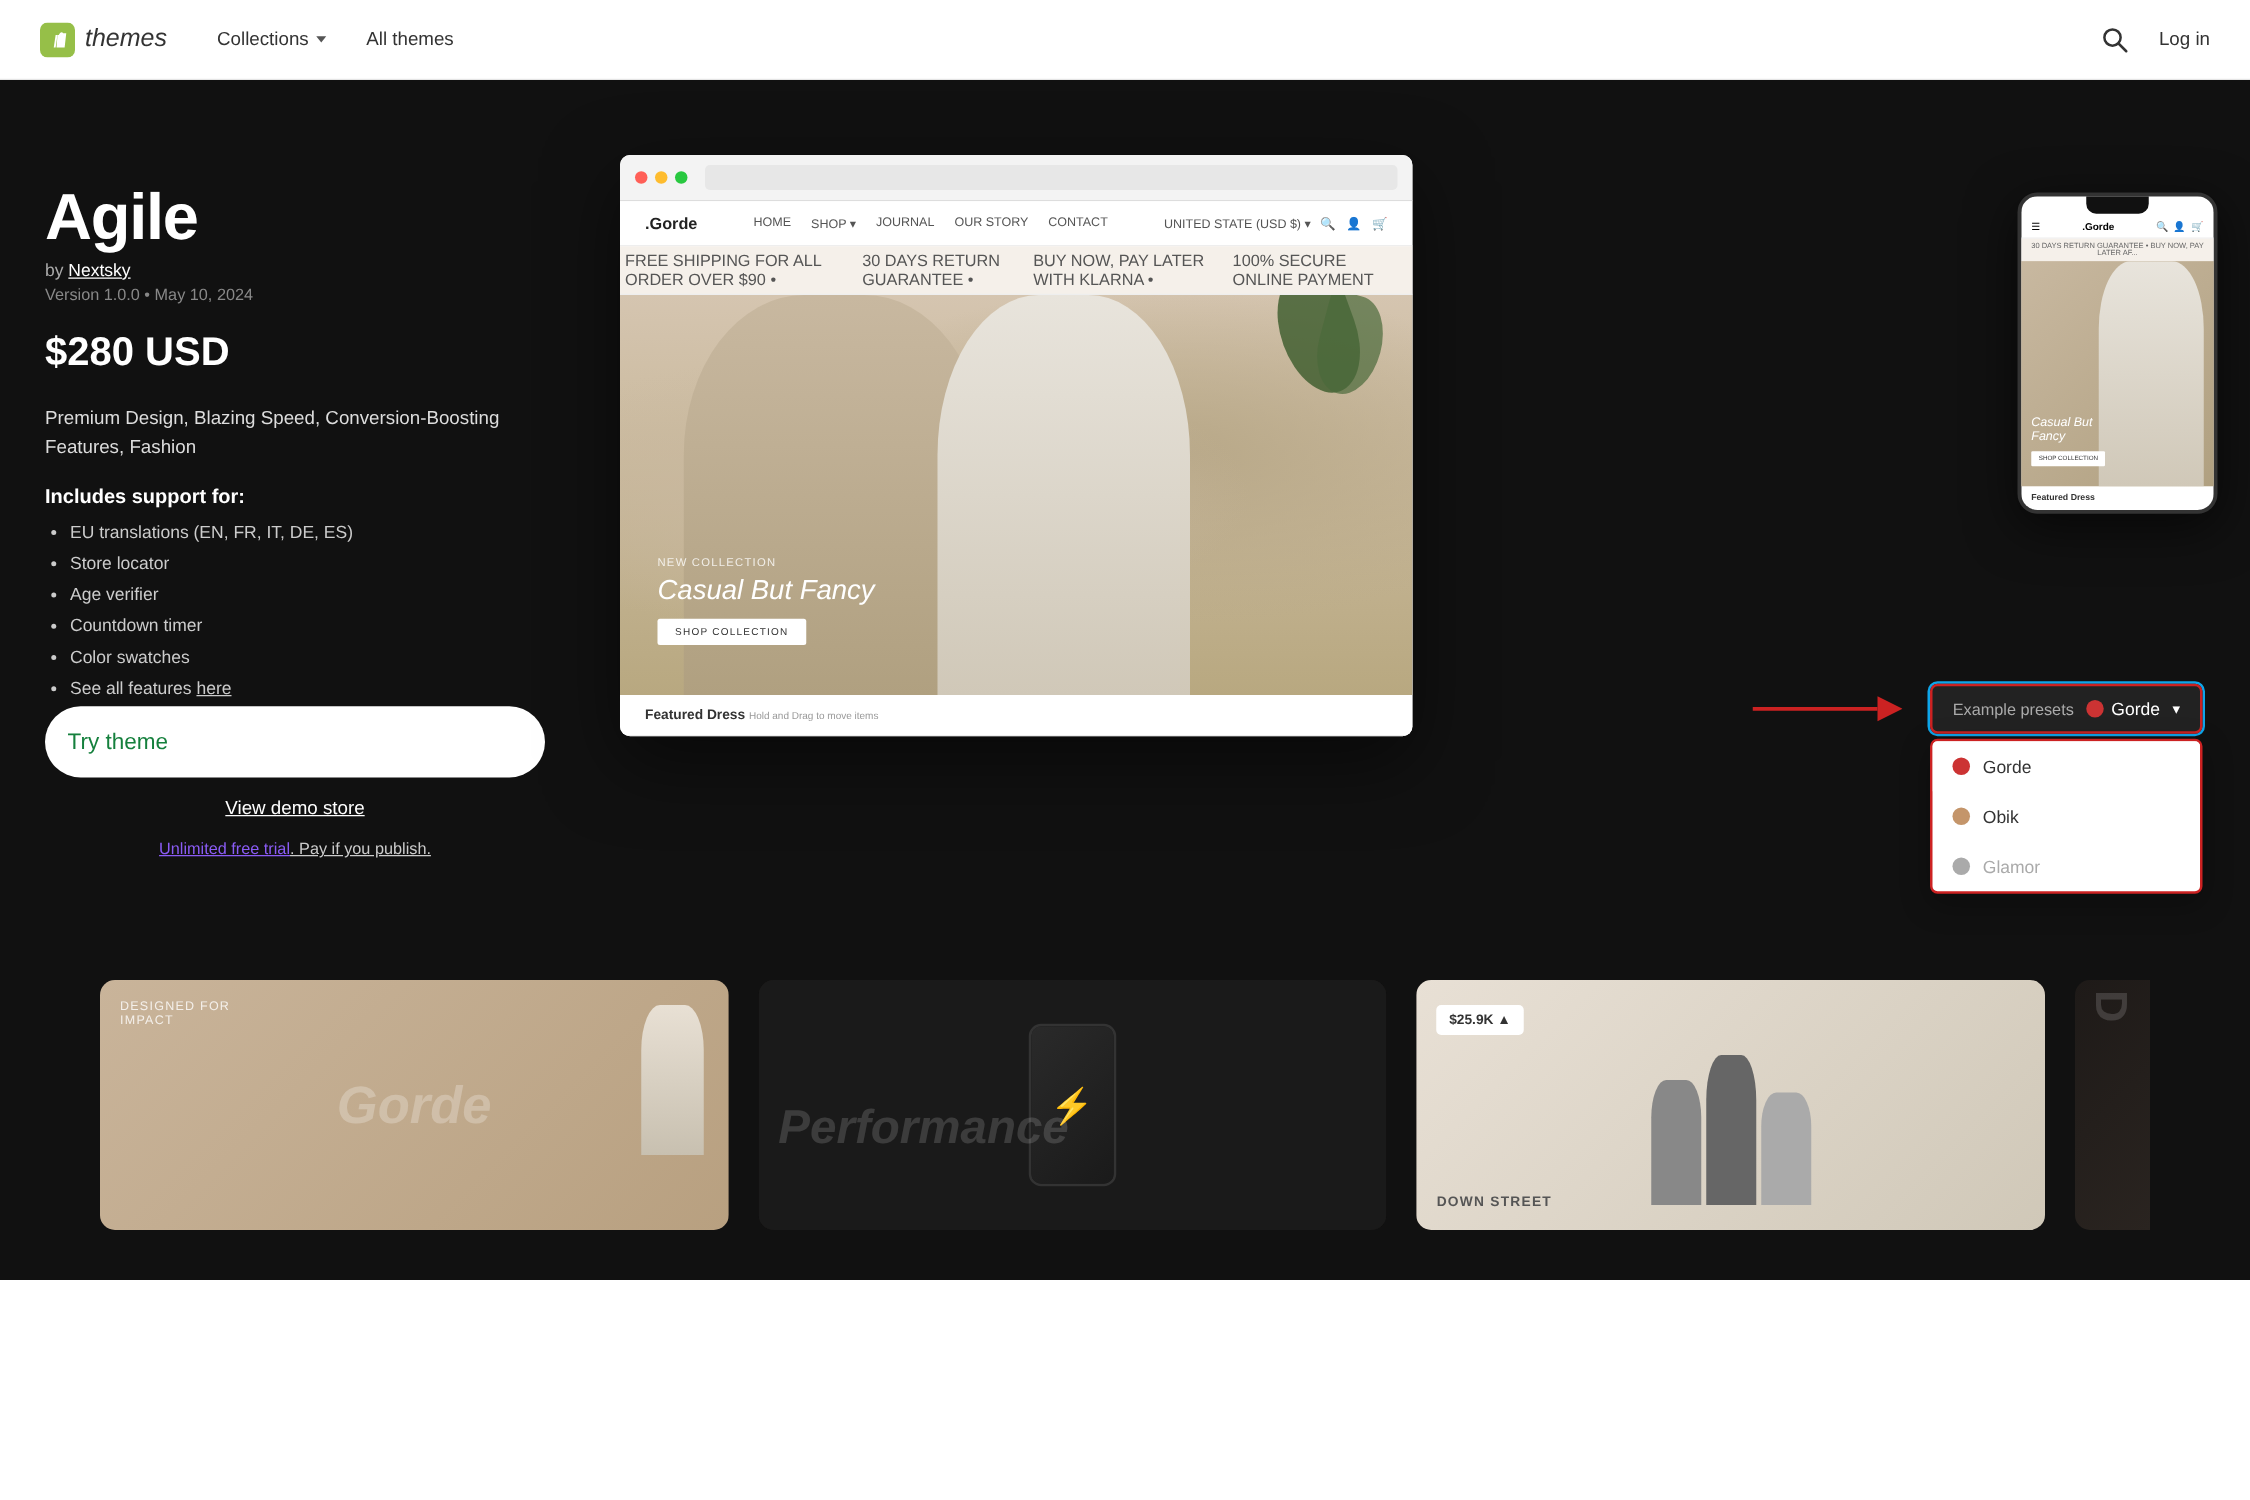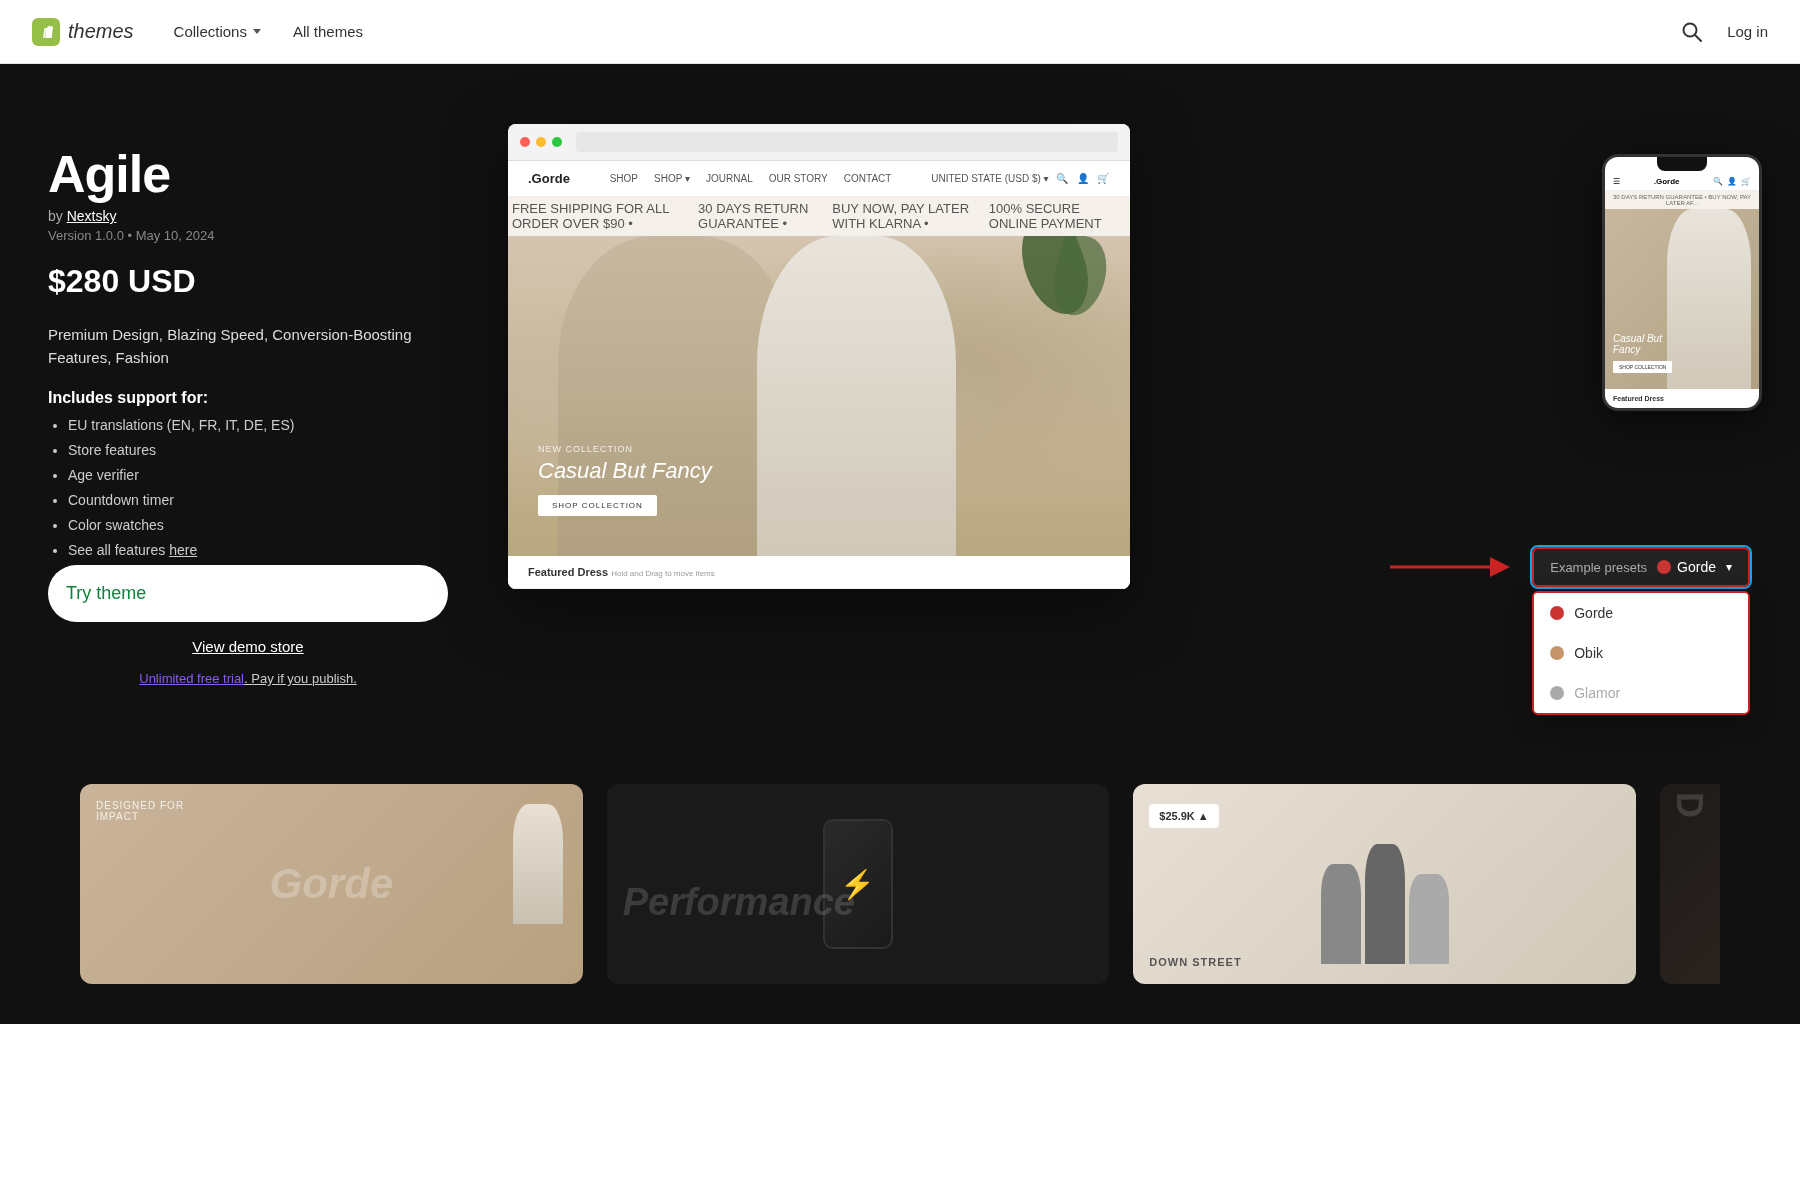--- a/index.html
+++ b/index.html
@@ -77,21 +77,21 @@
       font-size: 15px;
       cursor: pointer;
       color: #333;
     }
 
     
     .hero-section {
       background: #111;
       display: flex;
       min-height: 700px;
-      padding: 60px 48px;
+      padding: 60px 36px;
       gap: 60px;
       align-items: flex-start;
     }
 
     
     .hero-left {
       flex: 0 0 400px;
       color: #fff;
       padding-top: 20px;
     }
@@ -531,21 +531,21 @@
     <div class="theme-author">
       <span>by</span>
       <a href="#">Nextsky</a>
     </div>
     <div class="theme-version">Version 1.0.0 • May 10, 2024</div>
     <div class="theme-price">$280 USD</div>
     <p class="theme-description">Premium Design, Blazing Speed, Conversion-Boosting Features, Fashion</p>
     <p class="features-title">Includes support for:</p>
     <ul class="features-list">
       <li>EU translations (EN, FR, IT, DE, ES)</li>
-      <li>Store features</li>
+      <li>Store locator</li>
       <li>Age verifier</li>
       <li>Countdown timer</li>
       <li>Color swatches</li>
       <li>See all features <a href="#">here</a></li>
     </ul>
     <button class="try-theme-btn">Try theme</button>
     <a href="#" class="view-demo-link">View demo store</a>
     <div class="unlimited-trial">
       <span style="text-decoration:underline; color:#8b5cf6;">Unlimited free trial</span><span>. Pay if you publish.</span>
     </div>
@@ -558,21 +558,21 @@
         <div class="browser-dot dot-red"></div>
         <div class="browser-dot dot-yellow"></div>
         <div class="browser-dot dot-green"></div>
         <div class="browser-url"></div>
       </div>
       <div class="browser-content">
 
         <div class="store-nav">
           <span class="store-logo">.Gorde</span>
           <div class="store-nav-links">
-            <span>SHOP</span>
+            <span>HOME</span>
             <span>SHOP ▾</span>
             <span>JOURNAL</span>
             <span>OUR STORY</span>
             <span>CONTACT</span>
           </div>
           <div class="store-nav-right">
             <span>UNITED STATE (USD $) ▾</span>
             <span>🔍</span>
             <span>👤</span>
             <span>🛒</span>

